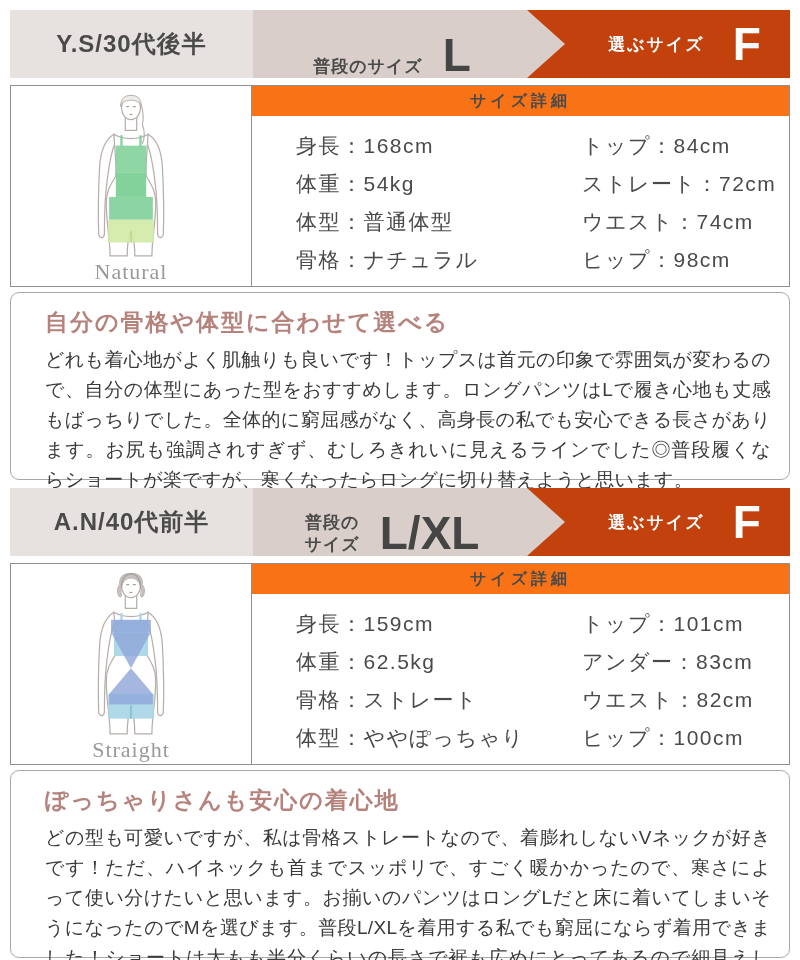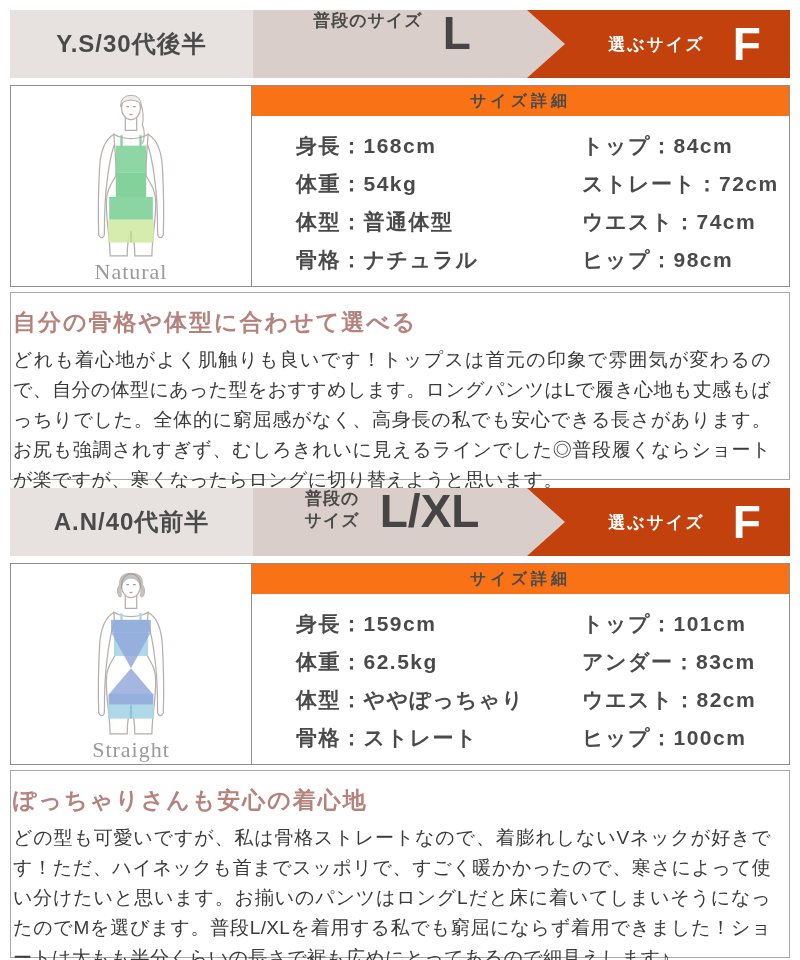--- a/index.html
+++ b/index.html
@@ -6,21 +6,21 @@
   body{width:800px;height:960px;overflow:hidden;font-family:"Liberation Sans",sans-serif;}
   .page{padding:10px;box-sizing:border-box;}
   .section{margin-bottom:8px;}
 
   
   .hdr{display:flex;height:68px;margin-bottom:7px;}
   .hdr-name{width:243px;background:#e7e2df;display:flex;align-items:center;justify-content:center;
     font-size:24px;font-weight:bold;color:#4a4a4a;letter-spacing:1px;}
   .hdr-usual{width:312px;background:#d9cec9;position:relative;z-index:1;
     clip-path:polygon(0 0,calc(100% - 38px) 0,100% 50%,calc(100% - 38px) 100%,0 100%);
-    display:flex;align-items:flex-start;justify-content:center;gap:20px;
+    display:flex;align-items:flex-end;justify-content:center;gap:20px;
     padding-right:34px;box-sizing:border-box;}
   .hdr-usual .lbl{font-size:17px;font-weight:bold;color:#4a4a4a;letter-spacing:1px;text-align:center;line-height:1.3;}
   .hdr-usual .lbl span{display:block;}
   .hdr-usual .big{font-size:46px;font-weight:bold;color:#454545;line-height:1;}
   .hdr-chosen{flex:1;margin-left:-38px;background:#c2410c;display:flex;align-items:center;justify-content:center;
     gap:28px;padding-left:52px;box-sizing:border-box;}
   .hdr-chosen .lbl{font-size:17px;font-weight:bold;color:#ffffff;letter-spacing:2px;}
   .hdr-chosen .big{font-size:46px;font-weight:bold;color:#ffffff;line-height:1;}
 
   
@@ -28,25 +28,25 @@
   .figure-box{width:240px;border-right:1px solid #8f8f8f;position:relative;display:flex;justify-content:center;}
   .figure-box svg{margin-top:2px;}
   .figure-label{position:absolute;bottom:1px;left:0;width:100%;text-align:center;
     font-family:"Liberation Serif",serif;font-size:22px;color:#9a9a9a;letter-spacing:1px;margin-top:40px;}
   .details{flex:1;min-width:0;}
   .details-bar{height:30px;background:#f97316;display:flex;align-items:center;justify-content:center;
     font-size:16px;font-weight:bold;color:#4a4a4a;letter-spacing:4px;}
   .details-cols{display:flex;padding:11px 0 0 44px;}
   .dcol-left{width:286px;}
   .dcol-right{flex:1;}
-  .dline{font-size:21px;font-weight:bold;color:#4a4a4a;line-height:38px;letter-spacing:1.5px;white-space:nowrap;}
+  .dline{font-size:21px;font-weight:normal;color:#4a4a4a;line-height:38px;letter-spacing:1.5px;white-space:nowrap;}
 
   
-  .review{border:1px solid #a8a8a8;border-radius:0;height:188px;box-sizing:border-box;
-    padding:10px 18px 0 2px;background:#fff;}
+  .review{border:1px solid #a8a8a8;border-radius:9px;height:188px;box-sizing:border-box;
+    padding:10px 18px 0 34px;background:#fff;}
   .review-title{font-size:23px;font-weight:bold;color:#b5827c;letter-spacing:2px;margin:4px 0 7px 0;}
   .review-body{font-size:19px;color:#3a3a3a;line-height:30px;letter-spacing:0.3px;text-align:justify;}
 
   
   .outline{fill:#fff;stroke:#b6aeab;stroke-width:1.3;}
   .stroke-only{fill:none;stroke:#b6aeab;stroke-width:1.2;}
   .face{fill:none;stroke:#8a8178;stroke-width:1;}
   .mouth{fill:none;stroke:#c09090;stroke-width:1.2;}
 </style>
 </head>
@@ -168,22 +168,22 @@
           <path class="mouth" d="M78.5 22.5 Q80 24 81.5 22.5"></path>
         </svg>
         <div class="figure-label">Straight</div>
       </div>
       <div class="details">
         <div class="details-bar">サイズ詳細</div>
         <div class="details-cols">
           <div class="dcol-left">
             <div class="dline">身長：159cm</div>
             <div class="dline">体重：62.5kg</div>
+            <div class="dline">骨格：ストレート</div>
             <div class="dline">体型：ややぽっちゃり</div>
-            <div class="dline">骨格：ストレート</div>
           </div>
           <div class="dcol-right">
             <div class="dline">トップ：101cm</div>
             <div class="dline">アンダー：83cm</div>
             <div class="dline">ウエスト：82cm</div>
             <div class="dline">ヒップ：100cm</div>
           </div>
         </div>
       </div>
     </div>

